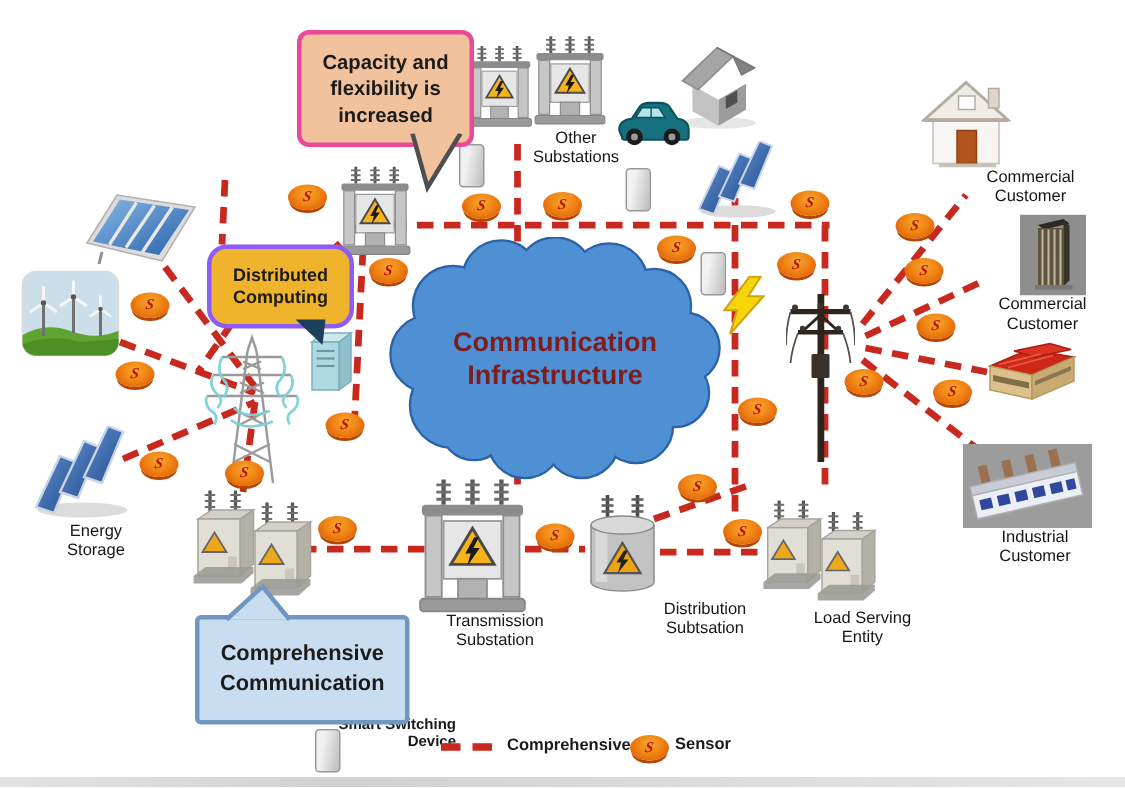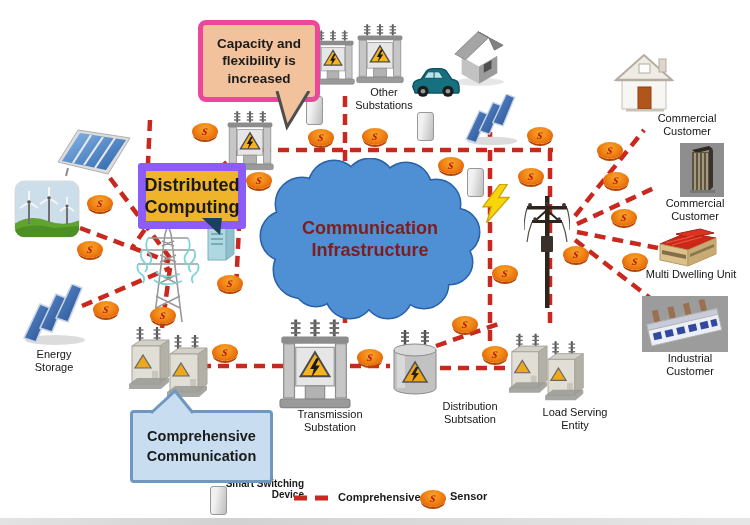--- a/index.html
+++ b/index.html
@@ -11,23 +11,23 @@
   .nlabel{position:absolute;z-index:4;font-weight:normal;font-size:11px;line-height:1.2;
           color:#151515;text-align:center;}
   #cloud{position:absolute;left:256px;top:158px;width:228px;height:162px;z-index:2;}
   #cloud-text{position:absolute;left:256px;top:158px;width:228px;height:162px;z-index:3;
               display:flex;align-items:center;justify-content:center;text-align:center;}
   #cloud-text span{display:block;width:175px;font-weight:bold;font-size:18px;line-height:1.25;color:#7f1d1d;}
   .callout{position:absolute;z-index:8;font-weight:bold;text-align:center;color:#1b1b1b;
            display:flex;align-items:center;justify-content:center;}
   .callout .ptr{position:absolute;z-index:9;}
   #callout-capacity{left:198px;top:20px;width:112px;height:72px;background:#f2c29c;
-                    border:5px solid #ec4899;border-radius:8px;font-size:13.5px;line-height:1.3;}
+                    border:3px solid #ec4899;border-radius:8px;font-size:13.5px;line-height:1.3;}
   #callout-distributed{left:138px;top:163px;width:92px;height:50px;background:#f0b32c;
-                    border:8px solid #8b5cf6;border-radius:3px;font-size:18px;line-height:1.25;}
+                    border:3px solid #8b5cf6;border-radius:13px;font-size:12px;line-height:1.25;}
   #callout-comprehensive{left:130px;top:410px;width:137px;height:67px;background:#c9ddf0;
                     border:3px solid #6f97c0;border-radius:4px;font-size:14.5px;line-height:1.35;}
   .sensor{position:absolute;width:26px;height:17px;z-index:6;
           background:radial-gradient(ellipse at 50% 35%,#f7a62e 0%,#f08414 45%,#e26509 78%,#cf5404 100%);
           border-radius:50%;box-shadow:0 3px 0 -1px #b34603;
           display:flex;align-items:center;justify-content:center;}
   .sensor span{color:#b51505;font-family:"Liberation Serif",serif;font-style:italic;
                font-weight:bold;font-size:10px;transform:skewX(-8deg);line-height:1;}
   .device{position:absolute;width:15px;height:27px;z-index:5;
           background:linear-gradient(100deg,#f1f1f1 30%,#bdbdbd);
@@ -236,21 +236,21 @@
         </g>
       <circle cx="53" cy="26" r="1.5" fill="#555"></circle>
     </svg>
   </div>
 
   <div class="node" style="left:22px;top:284px;width:66px;height:62px">
     <svg viewBox="0 0 66 62">
         <use href="#sym-panels"></use>
       </svg>
   </div>
-  <div class="nlabel" style="left:16px;top:348px;width:76px">Energy Storage</div>
+  <div class="nlabel" style="left:26px;top:348px;width:76px">Energy Storage</div>
 
   <div class="node" style="left:136px;top:222px;width:64px;height:102px">
     <svg viewBox="0 0 64 102">
       <g stroke="#9a9a9a" stroke-width="1.6" fill="none">
         <path d="M18,100 L29,12 M46,100 L35,12"></path>
         <path d="M20,86 L44,74 M20,74 L44,86 M22,62 L42,52 M22,52 L42,62 M24,40 L40,33 M24,33 L40,40 M26,24 L38,19 M26,19 L38,24"></path>
         <path d="M12,16 H52 M6,28 H58 M2,42 H62"></path>
         <path d="M29,12 L32,3 L35,12"></path>
       </g>
       <g stroke="#7bd2d8" stroke-width="1.8" fill="none" opacity="0.95">
@@ -415,21 +415,20 @@
       <g stroke="#e85a44" stroke-width="1.2">
           <line x1="10" y1="19" x2="38" y2="12"></line>
           <line x1="16" y1="21" x2="46" y2="13"></line>
         </g>
       <polygon points="4,20 32,26 32,42 4,36" fill="#ddc18c" stroke="#b89a60"></polygon>
       <polygon points="32,26 60,14 60,30 32,42" fill="#c8ab72" stroke="#b89a60"></polygon>
       <polygon points="6,26 30,31 30,35 6,30" fill="#6a5a3a" opacity="0.8"></polygon>
       <polygon points="34,30 58,20 58,23 34,33" fill="#7a6a4a" opacity="0.8"></polygon>
     </svg>
   </div>
-  <div class="nlabel" style="left:645px;top:268px;width:92px">Multi Dwelling Unit</div>
 
   <div class="node" style="left:642px;top:296px;width:86px;height:56px">
     <svg viewBox="0 0 86 56">
       <rect width="86" height="56" fill="#9c9c9c"></rect>
       <g transform="rotate(-13 43 30)">
         <g fill="#9a7050">
             <rect x="14" y="8" width="6" height="14"></rect>
             <rect x="30" y="8" width="6" height="14"></rect>
             <rect x="46" y="8" width="6" height="14"></rect>
             <rect x="62" y="8" width="6" height="14"></rect>

